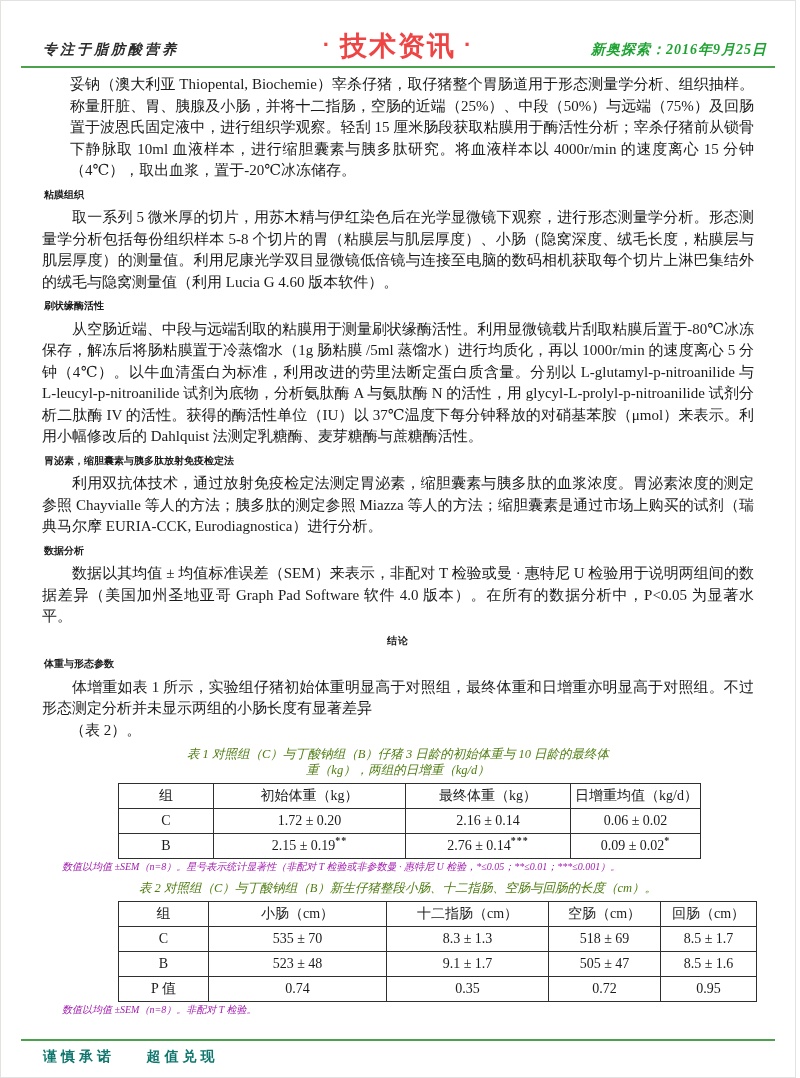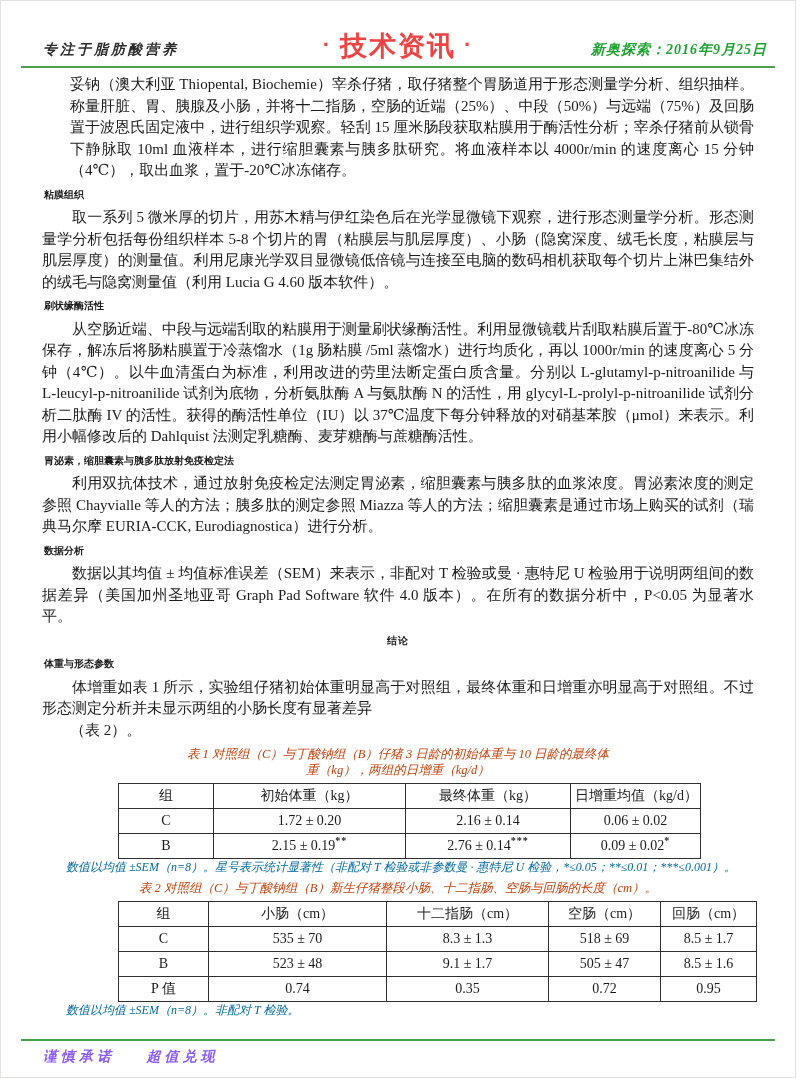--- a/index.html
+++ b/index.html
@@ -30,39 +30,39 @@
   }
   
   .content { margin:6px 41px 0 41px; font-size:15px; line-height:21.5px; text-align:justify; }
   .content p { margin:0; text-indent:2em; }
   .content p.noindent { text-indent:0;margin-left:28px; }
   .content h3 { margin:2px; font-size:10px; font-weight:bold; line-height:21.5px; }
   .content h3.center { text-align:center; letter-spacing:1px; }
   
   .caption {
     margin-top:5px; text-align:center; font-size:12.5px; line-height:16px;
-    font-style:italic; color:#c2410c;
+    font-style:italic; color:#4d7c0f;
   }
   table {
     border-collapse:collapse; margin-top:5px; margin-left:76px;
     font-size:14px; color:#1b1b1b; table-layout:fixed;
   }
   .t1 { width:582px; }
   .t2 { width:638px; }
   th,td { border:1px solid #2f2f2f; height:24px; padding:0 4px; text-align:center; font-weight:normal; white-space:nowrap; overflow:hidden; }
   .sup { font-size:10px; vertical-align:top; line-height:12px; font-weight:bold; letter-spacing:1px; }
   .footnote {
-    margin:5px 0 0 13px; font-size:12px; line-height:16px; font-style:italic; color:#0369a1;
+    margin:5px 0 0 13px; font-size:10px; line-height:16px; font-style:italic; color:#a21caf;
     text-indent:0;
   }
   
   .footer { position:absolute; left:0; right:0; top:1038px; }
   .footer-text {
-    margin:7px 0 0 42px; font-size:14px; font-weight:bold; font-style:italic;
-    letter-spacing:4px; color:#8b5cf6;
+    margin:7px 0 0 42px; font-size:14px; font-weight:bold; 
+    letter-spacing:4px; color:#0f766e;
   }
   .footer-text span + span { margin-left:24px; }
 </style>
 </head>
 <body>
 
 <div class="page">
 
   <div class="header">
     <span class="slogan">专注于脂肪酸营养</span>

